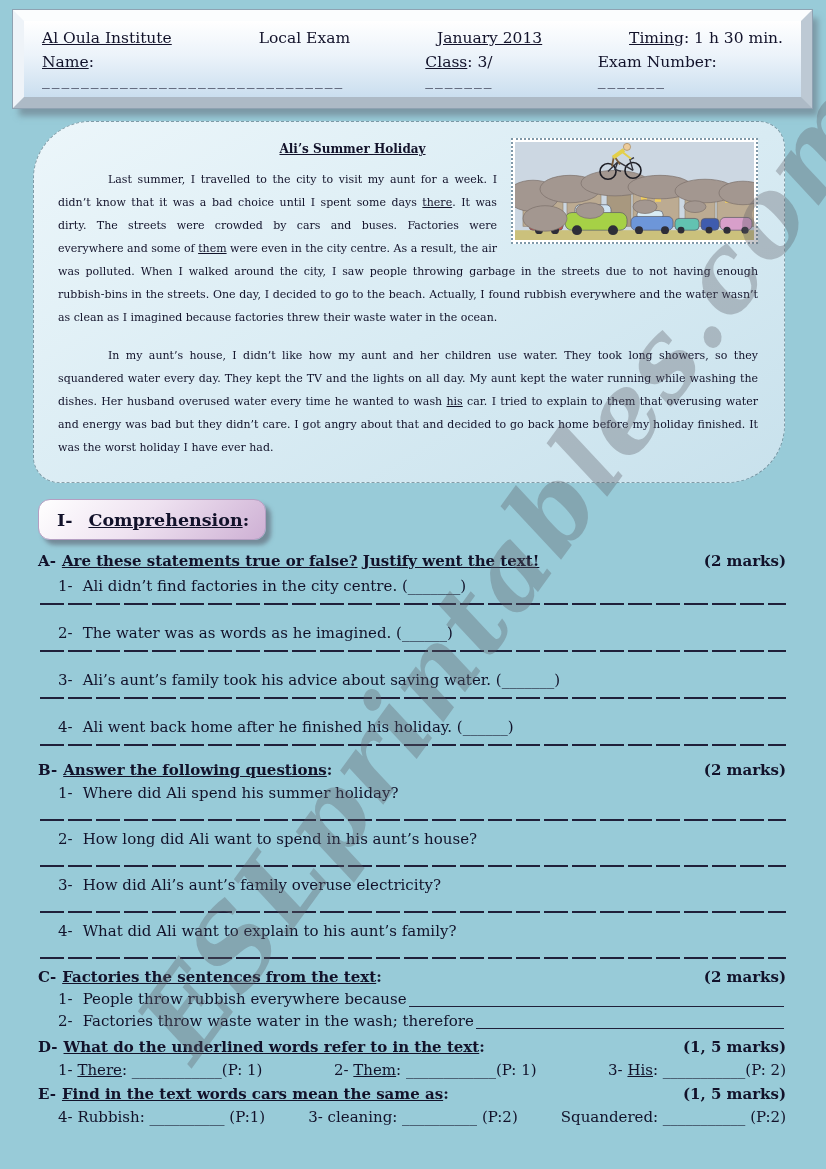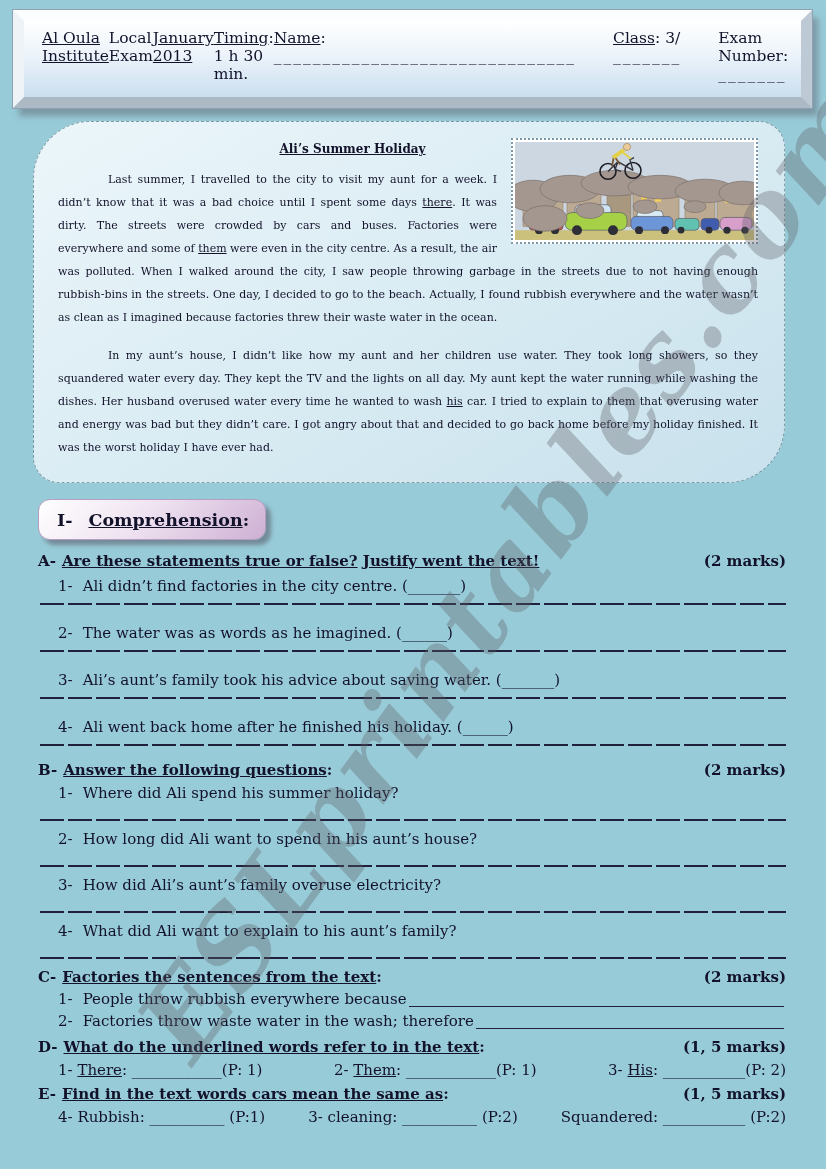--- a/index.html
+++ b/index.html
@@ -25,21 +25,21 @@
   
   #header{
     position:absolute;left:13px;top:10px;width:799px;height:98px;
     box-sizing:border-box;
     border:11px solid;
     border-color:#fbfdfe #bdc9d4 #adbac6 #eef3f8;
     outline:1px solid #8fa2b2;
     background:linear-gradient(180deg,#ffffff 0%,#ecf3fa 45%,#cadeef 100%);
     box-shadow:6px 8px 6px rgba(100,112,124,0.55);
     padding:8px 18px 8px 18px;
-    display:flex;flex-direction:row;justify-content:space-between;
+    display:flex;flex-direction:column;justify-content:space-between;
   }
   .h-row{display:flex;align-items:baseline;font-size:15.5px;}
   .h-row1{justify-content:space-between;}
   .h-row2{gap:37px;}
 
   
   #passage{
     position:absolute;left:33px;top:121px;width:752px;height:362px;
     box-sizing:border-box;
     border-radius:58px 26px 58px 26px;

